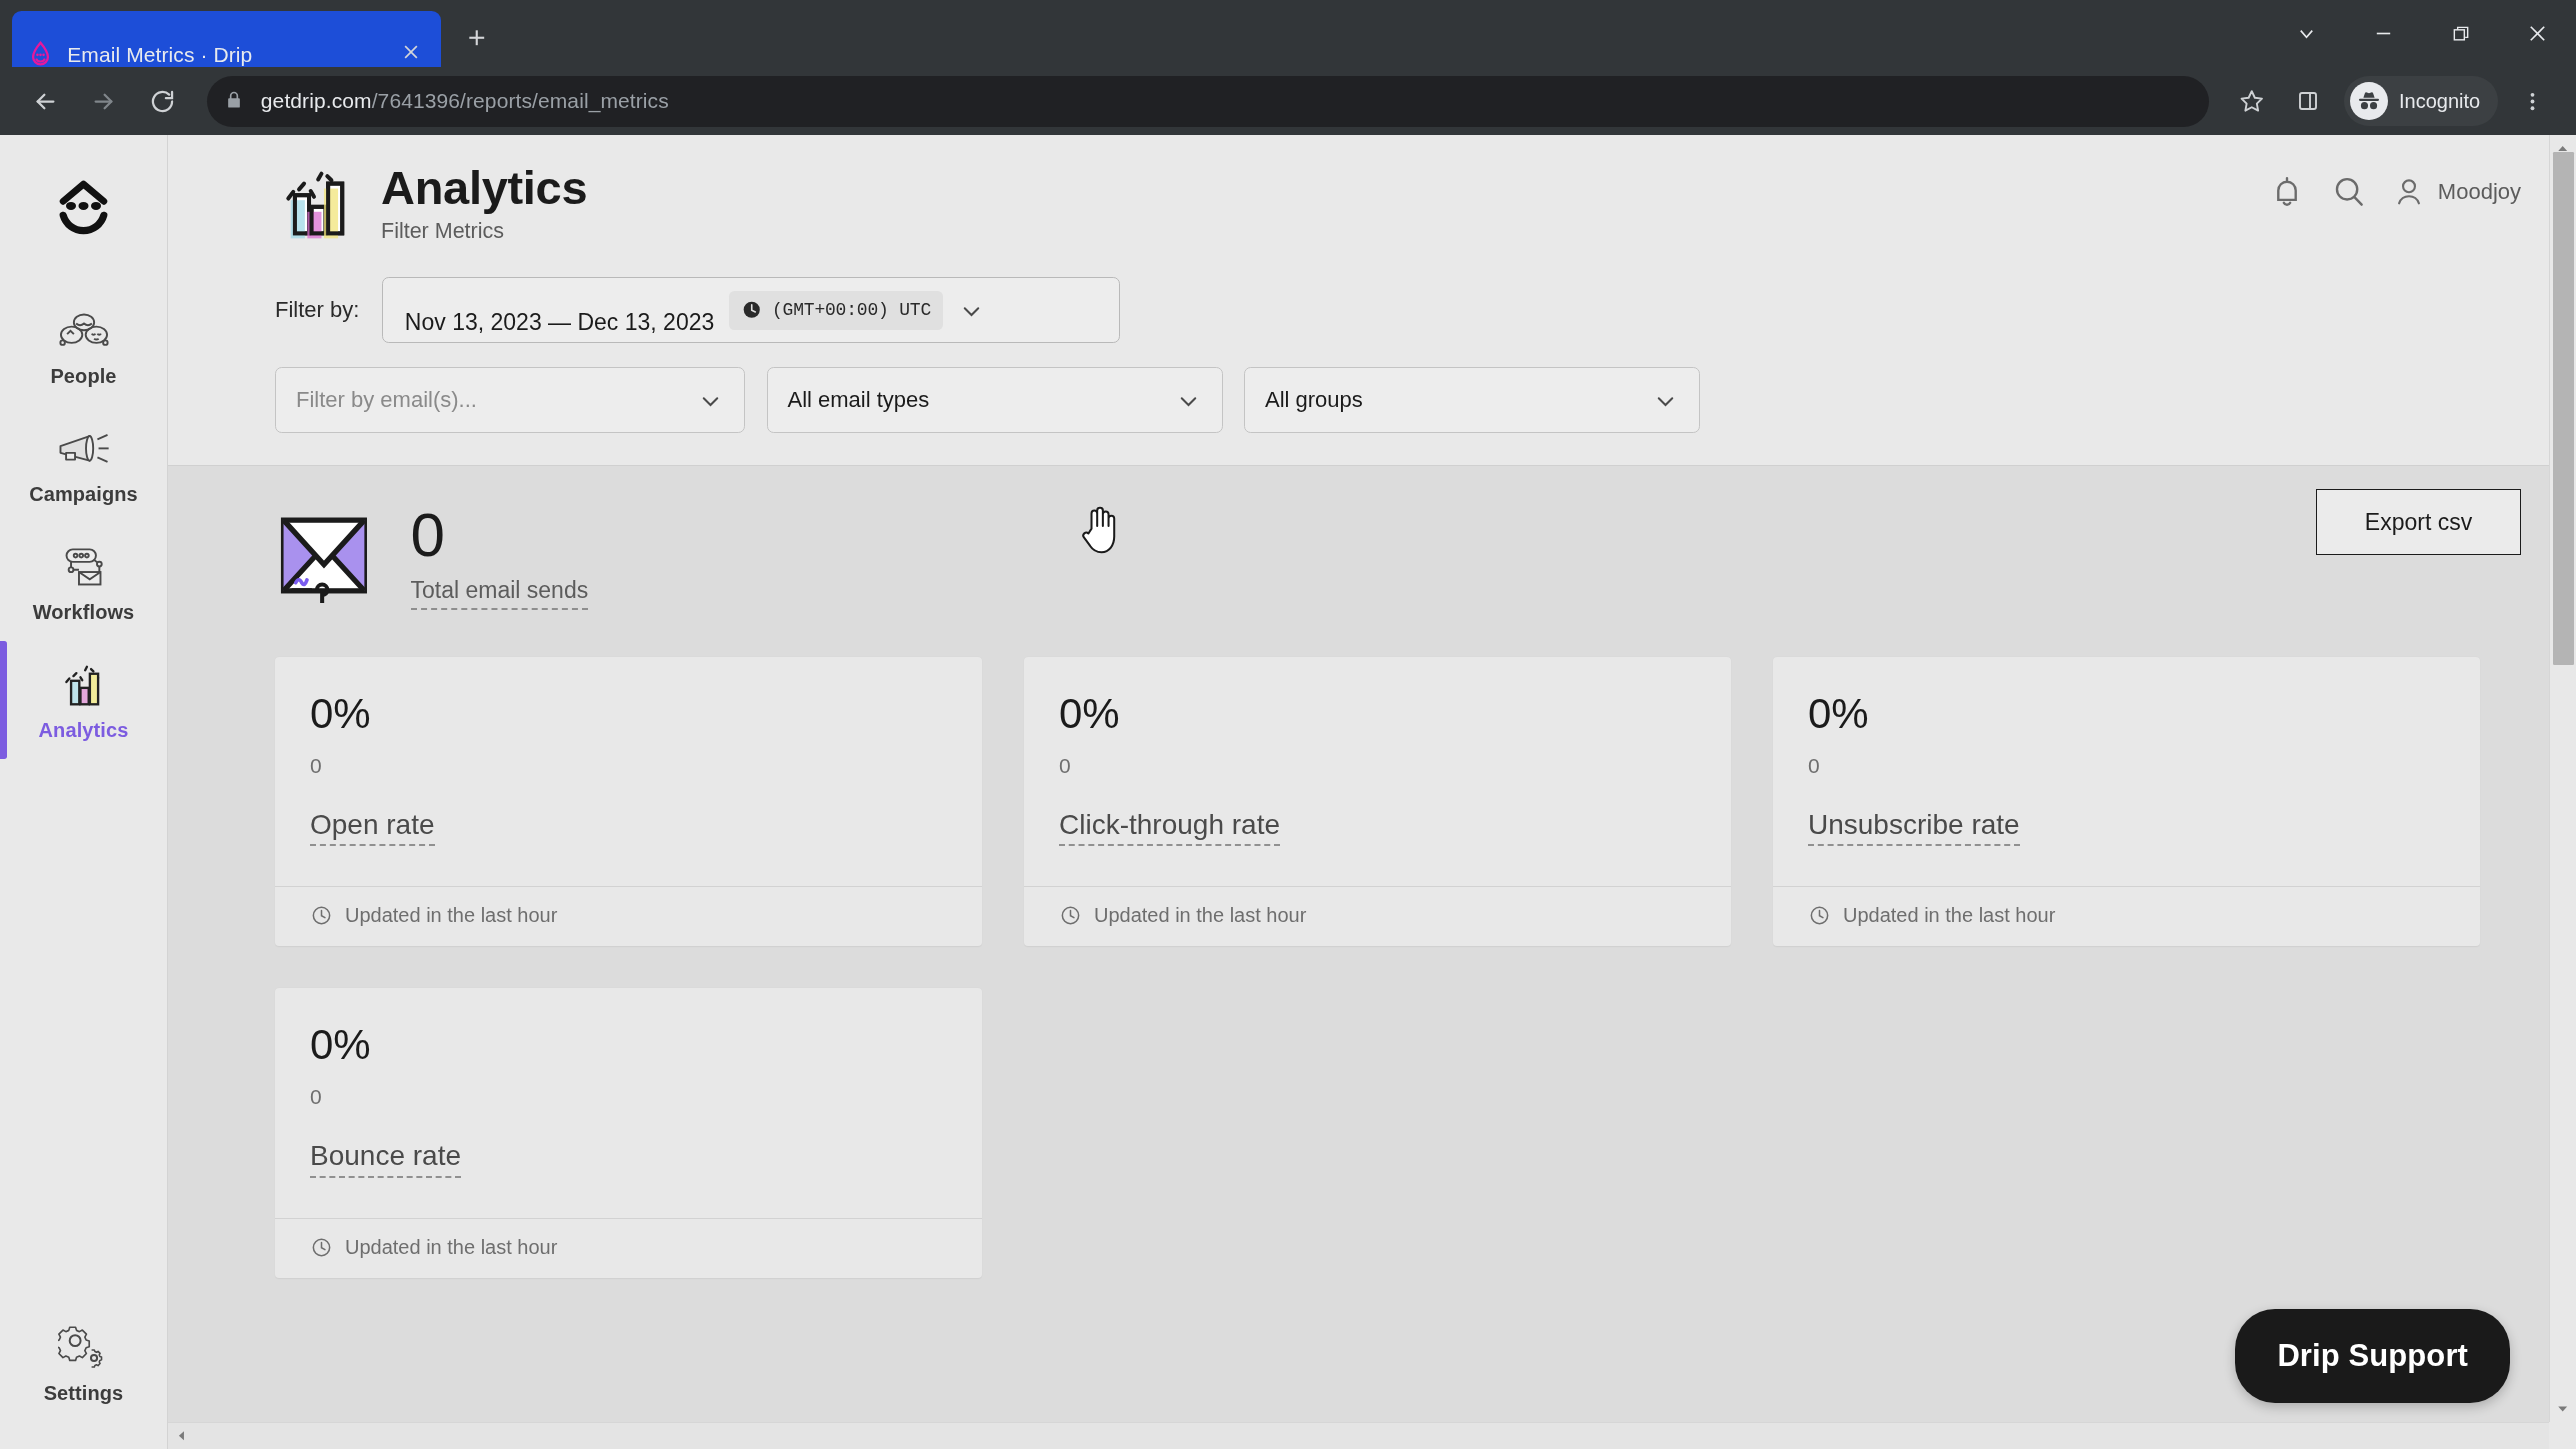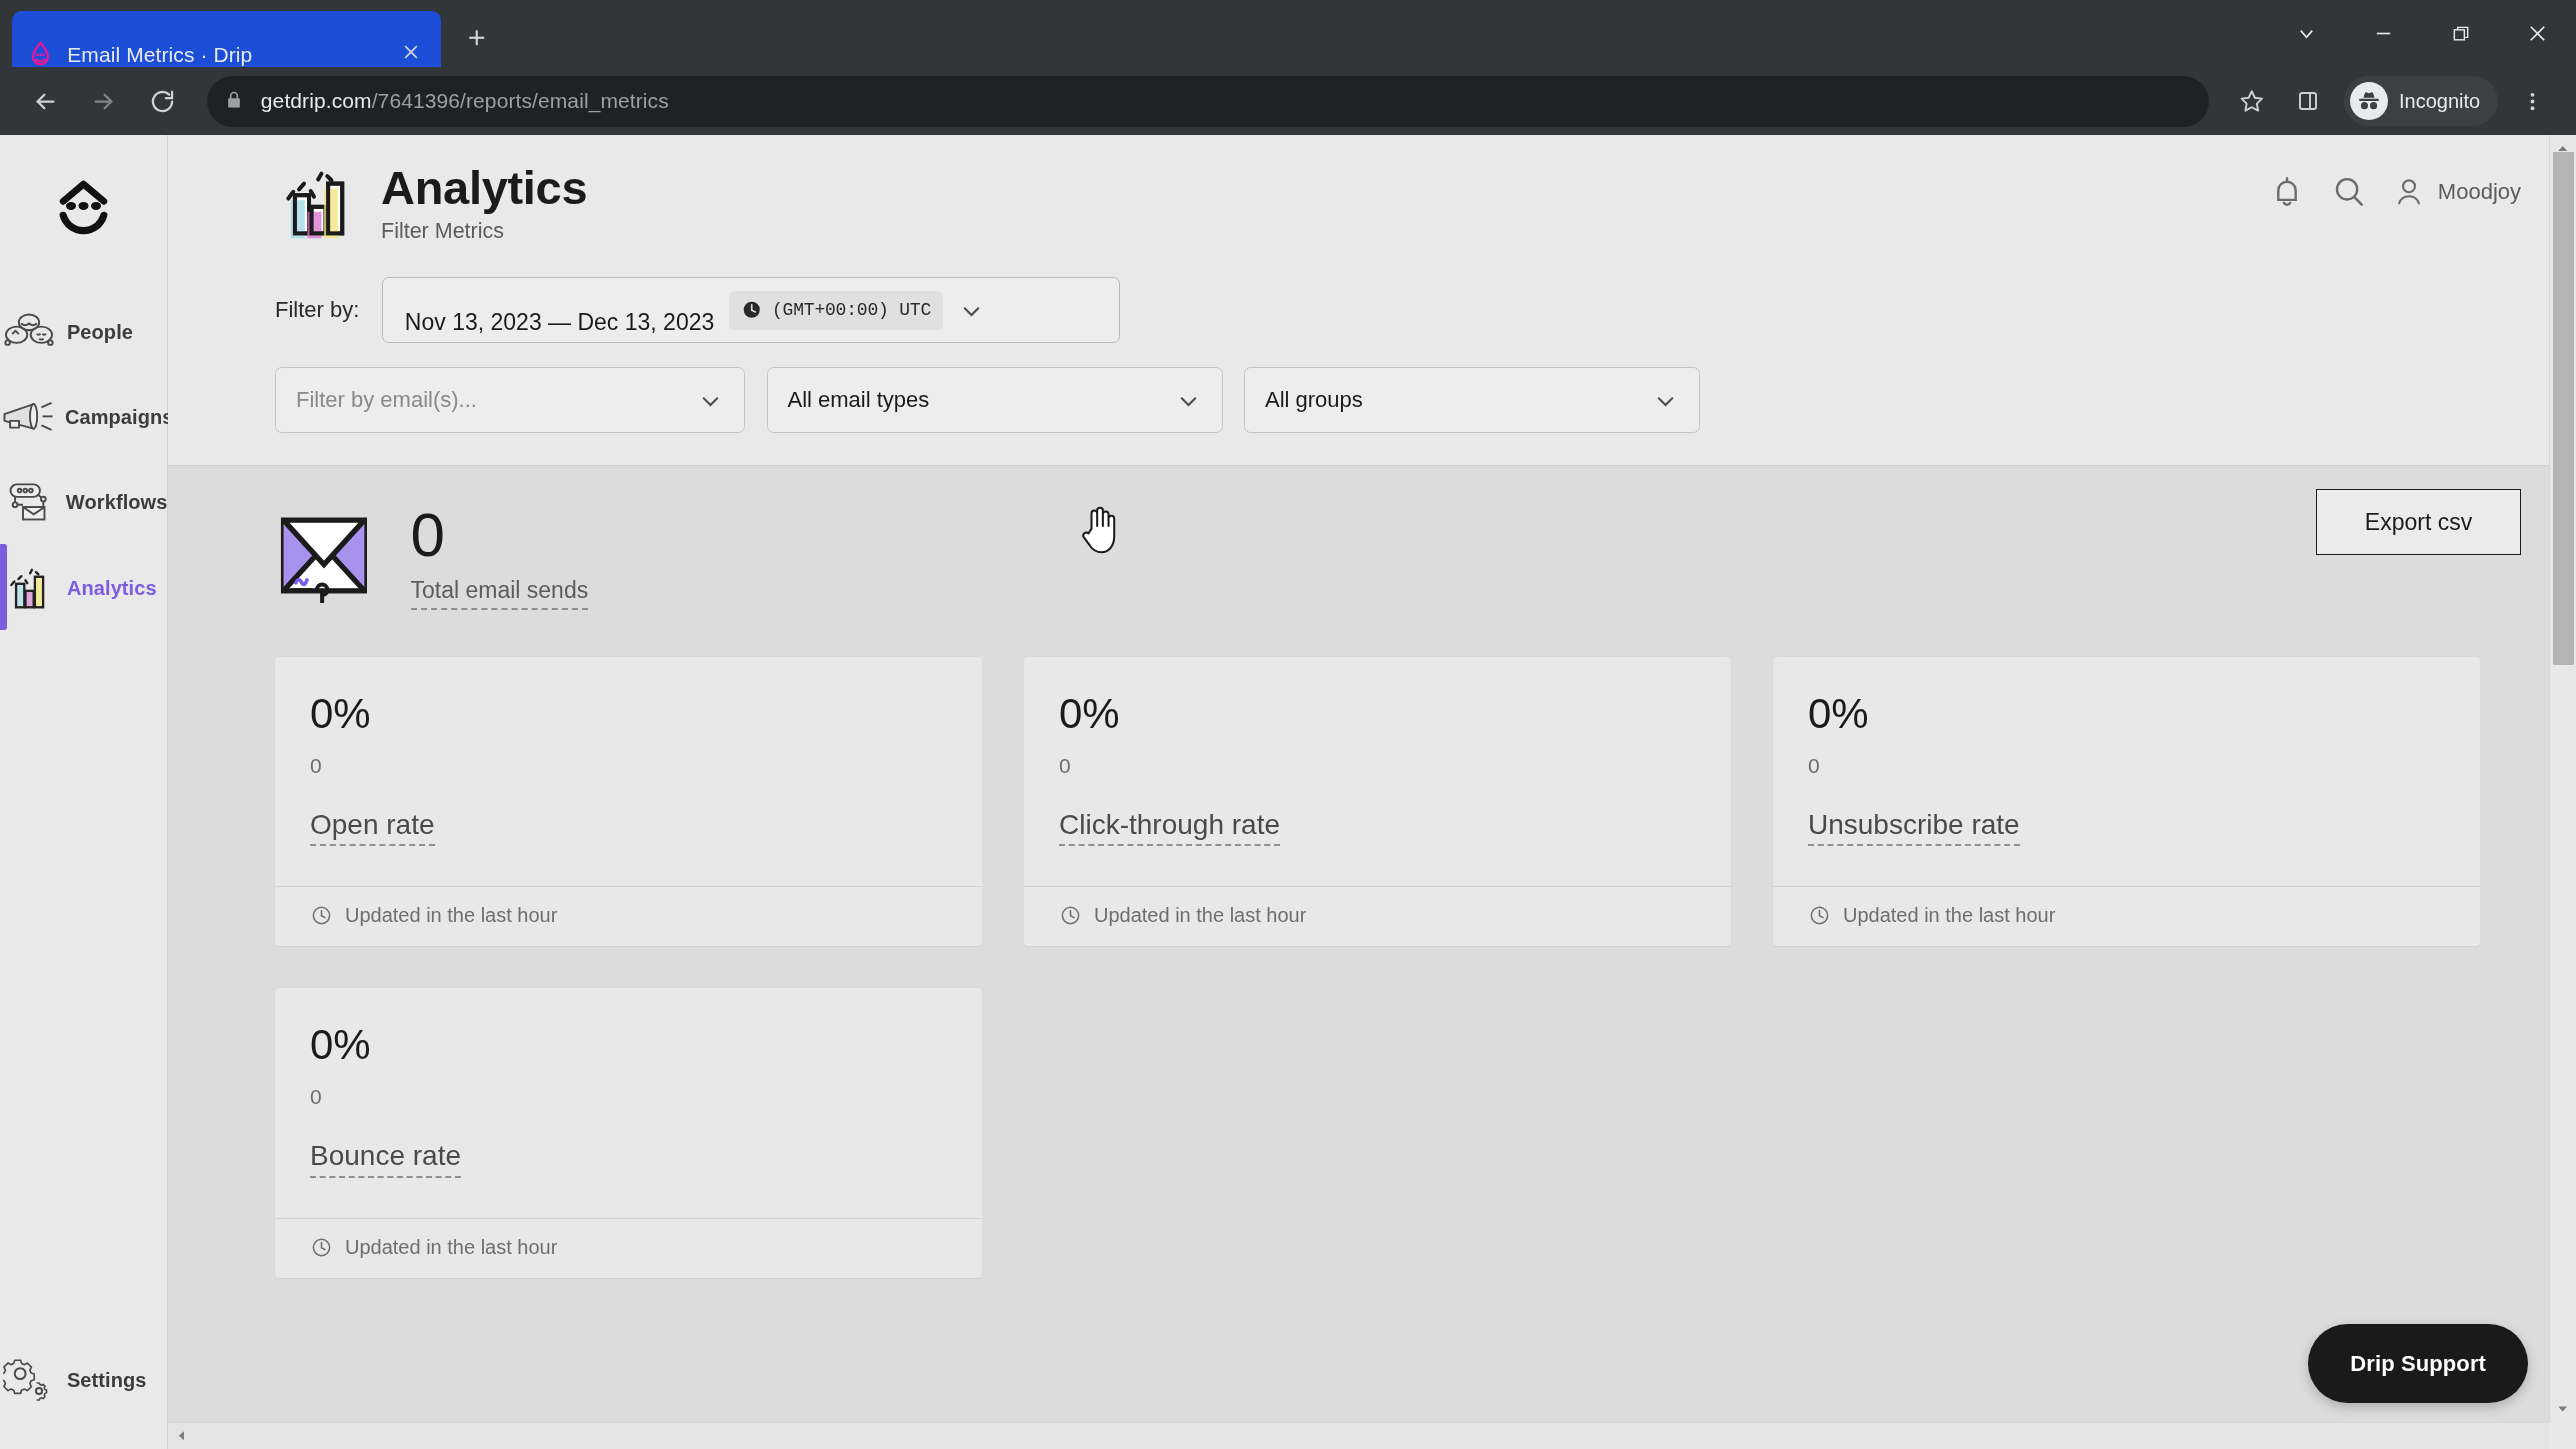--- a/index.html
+++ b/index.html
@@ -88,21 +88,21 @@
 
   
   .sidebar {
     width: 168px; flex: 0 0 168px; background: #e9e9e9;
     border-right: 0.7px solid #d3d3d3;
     display: flex; flex-direction: column; align-items: center;
     padding-top: 35px; position: relative;
   }
   .brand-logo { width: 75px; height: 75px; margin-bottom: 43px; }
   .nav-item {
-    width: 168px; padding: 20px 0 17.4px; display: flex; flex-direction: row;
+    width: 168px; padding: 20px 0 17.4px; display: flex; flex-direction: column;
     align-items: center; gap: 9.4px; position: relative; color: #3c3c3c;
   }
   .nav-item .nav-ico { width: 58px; height: 48px; display: flex; align-items: center; justify-content: center; }
   .nav-item .nav-lbl { font-size: 20px; font-weight: 700; letter-spacing: 0.1px; }
   .nav-item.active { color: #7c5ce0; }
   .nav-item.active::before {
     content: ""; position: absolute; left: 0; top: 0; bottom: 0;
     width: 7.4px; background: #7c5ce0; border-radius: 0 2.7px 2.7px 0;
   }
   .nav-spacer { flex: 1; }
@@ -189,24 +189,24 @@
     border-bottom: 2px dashed #909090; padding-bottom: 3.4px; margin-top: 31px;
   }
   .card-footer {
     border-top: 0.7px solid #d2d2d2; padding: 17.4px 35px 19px;
     display: flex; align-items: center; gap: 12px;
     font-size: 20px; color: #6e6e6e;
   }
   .card-footer .clock-ico { width: 23px; height: 23px; flex: 0 0 23px; }
 
   .support-btn {
-    position: absolute; right: 48px; bottom: 46px;
-    height: 79px; padding: 0 42px; background: #1a1a1a; color: #fff;
+    position: absolute; right: 66px; bottom: 46px;
+    height: 94px; padding: 0 42px; background: #1a1a1a; color: #fff;
     border-radius: 40px; display: flex; align-items: center;
-    font-size: 22px; font-weight: 700; letter-spacing: 0.1px;
+    font-size: 31px; font-weight: 700; letter-spacing: 0.1px;
     box-shadow: 0 4px 12px rgba(0,0,0,.22);
   }
 
   
   .vscroll {
     position: absolute; right: 0; top: 0; bottom: 27px; width: 27px;
     background: #e8e8e8; border-left: 0.7px solid #d6d6d6;
     display: flex; flex-direction: column; align-items: center; z-index: 5;
   }
   .sb-arrow { width: 27px; height: 27px; display: flex; align-items: center; justify-content: center; flex: 0 0 27px; }

